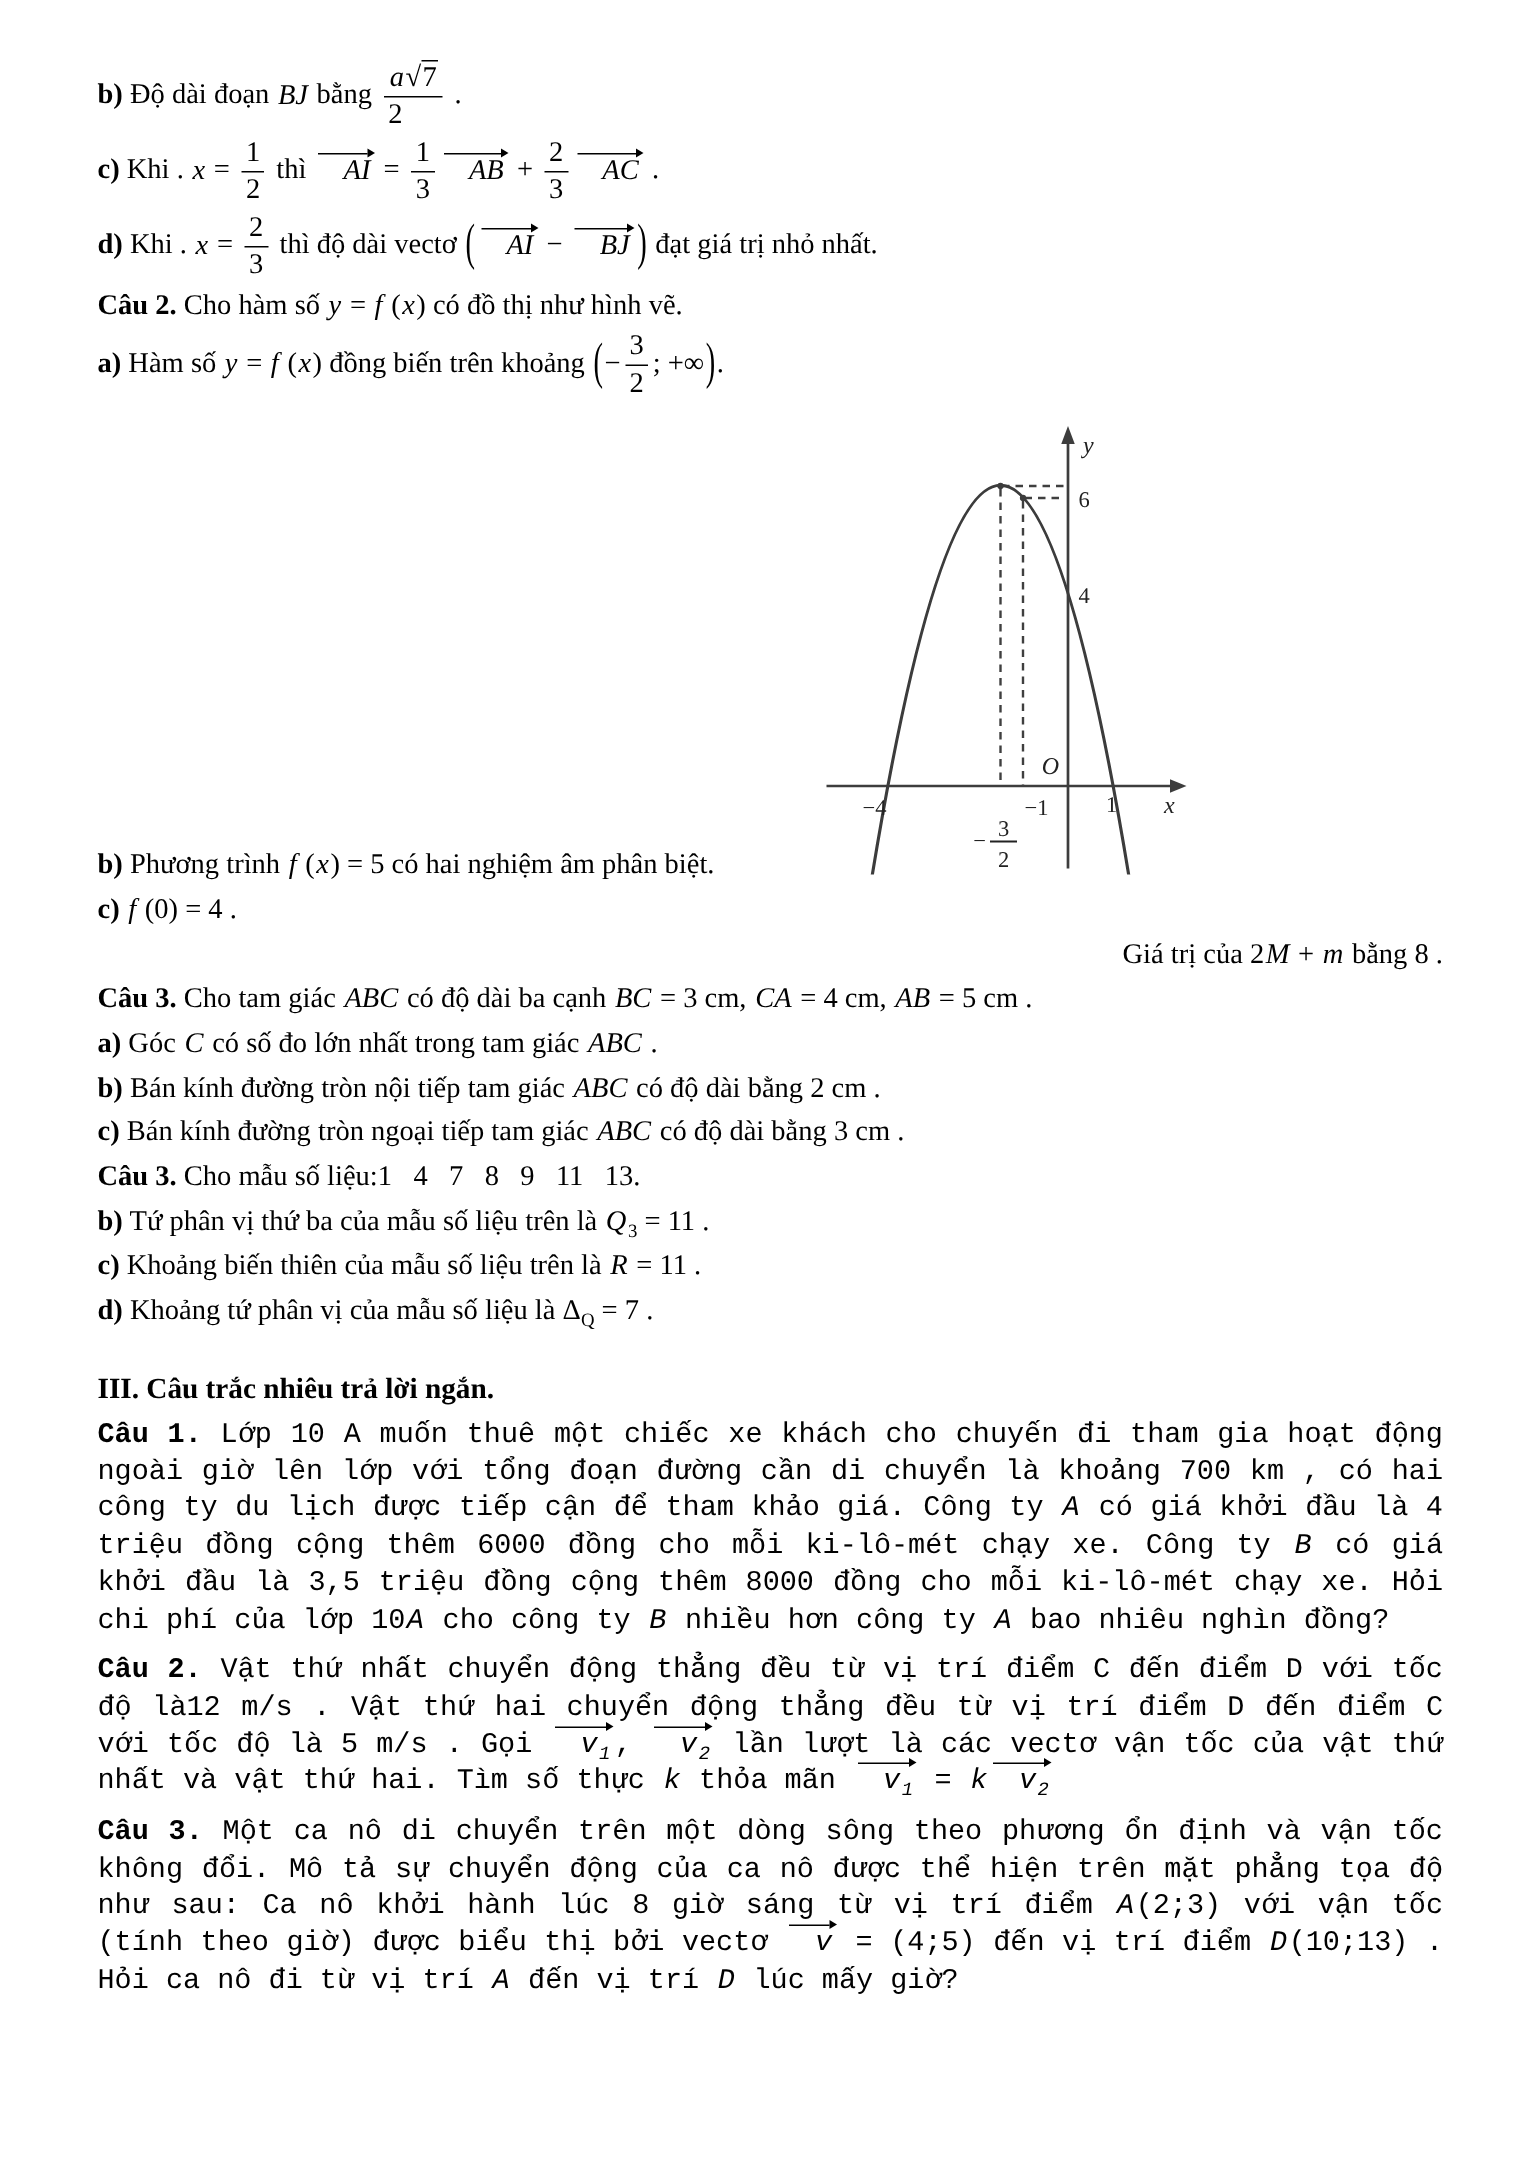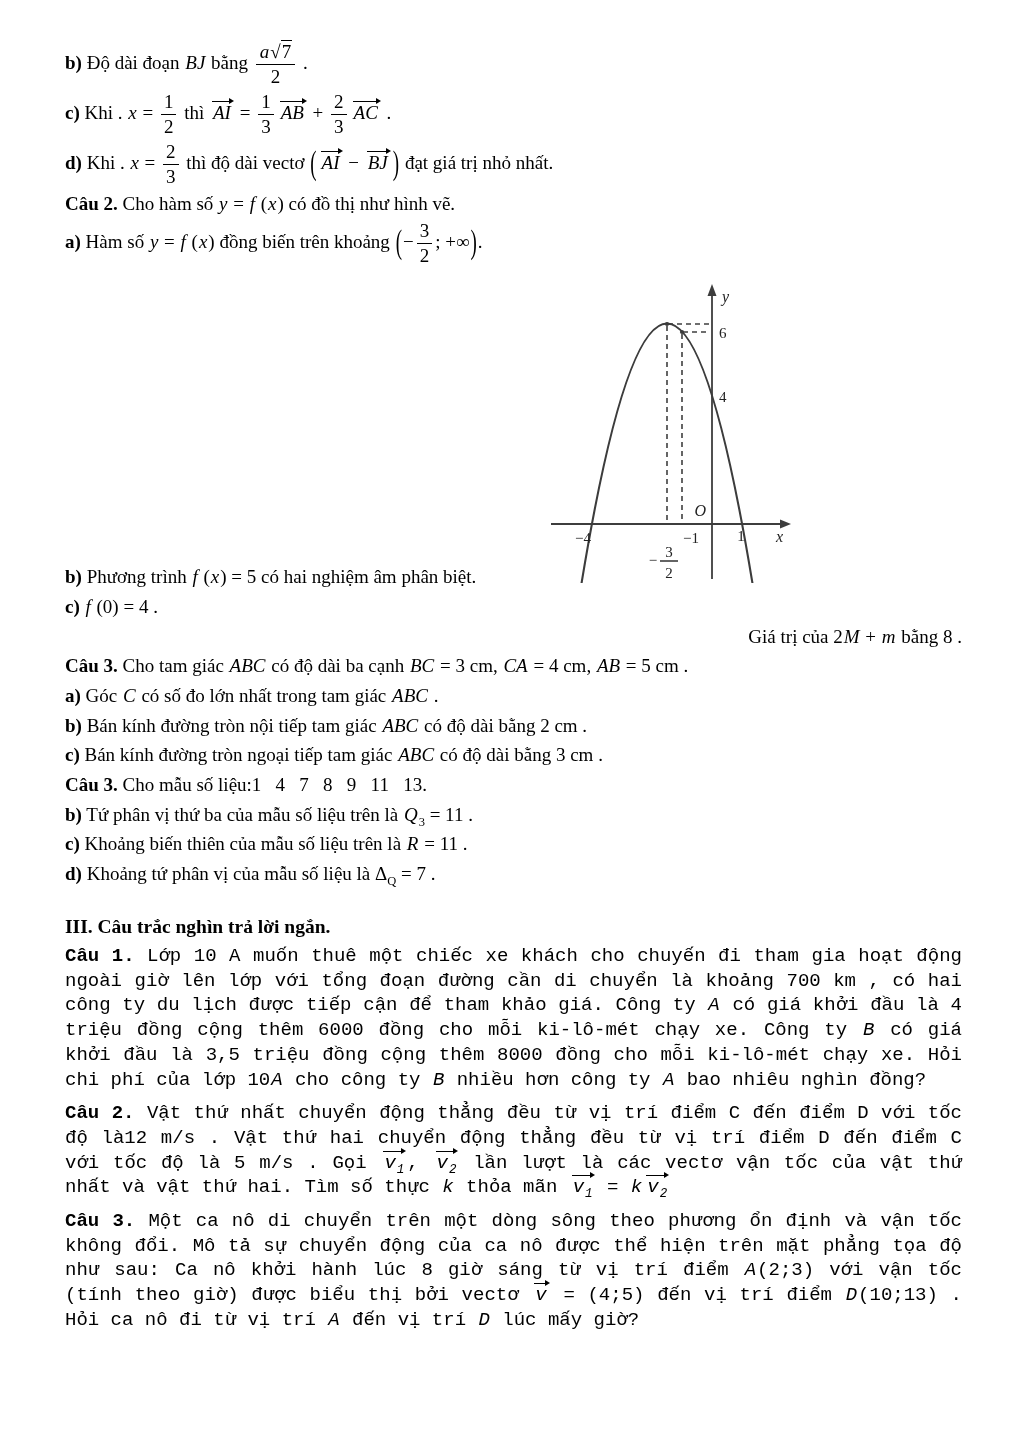--- a/index.html
+++ b/index.html
@@ -14,32 +14,32 @@
   }
   p.ln{margin:0 0 5px 0;}
   p.cont{margin:2px 0 5px 0;text-align:right;}
   p.para{margin:0 0 9px 0;text-align:justify;font-family:Liberation Mono, monospace;}
   p.heading{margin:27px 0 5px 0;font-size:19.5px;}
   b{font-weight:bold;}
   i.mv{font-style:italic;padding:0 1px;}
   sup{font-size:66%;vertical-align:super;line-height:0;}
   sub{font-size:66%;vertical-align:sub;line-height:0;}
   
-  .frac{display:inline-block;vertical-align:middle;text-align:center;line-height:1.05;margin:0 3px;}
+  .frac{display:inline-block;vertical-align:middle;line-height:1.05;margin:0 3px;}
   .frac .fn{display:block;padding:0 3px 2px;border-bottom:1.4px solid #000;}
   .frac .fd{display:block;padding:2px 3px 0;}
   
   .sqrt{white-space:nowrap;}
   .sqrt .rad{border-top:1.3px solid #000;padding:0 1px;}
   
   .vec{display:inline-block;position:relative;margin:0 3px;line-height:1.1;}
   .vec .vbar{position:absolute;top:-2px;left:0;right:3px;border-top:1.4px solid #000;}
   .vec .vtip{position:absolute;top:-5px;right:-2px;width:0;height:0;
     border-left:5px solid #000;border-top:3px solid transparent;border-bottom:3px solid transparent;}
-  .vec .vin{font-style:italic;}
+  .vec .vin{font-style:italic;margin-left:16px;}
   
   .bigp{display:inline-block;transform:scaleY(1.8);transform-origin:center 55%;
     vertical-align:-0.06em;padding:0 1px;font-weight:400;}
   
   .figure{width:282px;height:312px;margin:2px 0 -18px 462px;}
   .figure svg{display:block;}
   .ax{stroke:#3d3d3d;stroke-width:1.8;fill:none;}
   .curve{stroke:#3c3c3c;stroke-width:2.1;fill:none;}
   .dash{stroke:#3f3f3f;stroke-width:1.6;fill:none;stroke-dasharray:5 4;}
   .fbar{stroke:#222;stroke-width:1.4;}
@@ -97,18 +97,18 @@
   <p class="ln cont">Giá trị của 2<i class="mv">M</i> + <i class="mv">m</i> bằng 8 .</p>
   <p class="ln"><b>Câu 3.</b> Cho tam giác <i class="mv">ABC</i> có độ dài ba cạnh <i class="mv">BC</i> = 3 cm, <i class="mv">CA</i> = 4 cm, <i class="mv">AB</i> = 5 cm .</p>
   <p class="ln"><b>a)</b> Góc <i class="mv">C</i> có số đo lớn nhất trong tam giác <i class="mv">ABC</i> .</p>
   <p class="ln"><b>b)</b> Bán kính đường tròn nội tiếp tam giác <i class="mv">ABC</i> có độ dài bằng 2 cm .</p>
   <p class="ln"><b>c)</b> Bán kính đường tròn ngoại tiếp tam giác <i class="mv">ABC</i> có độ dài bằng 3 cm .</p>
   <p class="ln"><b>Câu 3.</b> Cho mẫu số liệu:1&nbsp;&nbsp; 4&nbsp;&nbsp; 7&nbsp;&nbsp; 8&nbsp;&nbsp; 9&nbsp;&nbsp; 11&nbsp;&nbsp; 13.</p>
   <p class="ln"><b>b)</b> Tứ phân vị thứ ba của mẫu số liệu trên là <i class="mv">Q</i><sub>3</sub> = 11 .</p>
   <p class="ln"><b>c)</b> Khoảng biến thiên của mẫu số liệu trên là <i class="mv">R</i> = 11 .</p>
   <p class="ln"><b>d)</b> Khoảng tứ phân vị của mẫu số liệu là Δ<sub>Q</sub> = 7 .</p>
 
-  <p class="ln heading"><b>III. Câu trắc nghìn trả lời ngắn.</b></p>
+  <p class="ln heading"><b>III. Câu trắc nhiêu trả lời ngắn.</b></p>
   <p class="ln para"><b>Câu 1.</b> Lớp 10 A muốn thuê một chiếc xe khách cho chuyến đi tham gia hoạt động ngoài giờ lên lớp với tổng đoạn đường cần di chuyển là khoảng 700 km , có hai công ty du lịch được tiếp cận để tham khảo giá. Công ty <i class="mv">A</i> có giá khởi đầu là 4 triệu đồng cộng thêm 6000 đồng cho mỗi ki-lô-mét chạy xe. Công ty <i class="mv">B</i> có giá khởi đầu là 3,5 triệu đồng cộng thêm 8000 đồng cho mỗi ki-lô-mét chạy xe. Hỏi chi phí của lớp 10<i class="mv">A</i> cho công ty <i class="mv">B</i> nhiều hơn công ty <i class="mv">A</i> bao nhiêu nghìn đồng?</p>
   <p class="ln para"><b>Câu 2.</b> Vật thứ nhất chuyển động thẳng đều từ vị trí điểm C đến điểm D với tốc độ là12 m/s . Vật thứ hai chuyển động thẳng đều từ vị trí điểm D đến điểm C với tốc độ là 5 m/s . Gọi <span class="vec"><span class="vbar"></span><span class="vtip"></span><span class="vin"><i class="mv">v</i><sub>1</sub></span></span>, <span class="vec"><span class="vbar"></span><span class="vtip"></span><span class="vin"><i class="mv">v</i><sub>2</sub></span></span> lần lượt là các vectơ vận tốc của vật thứ nhất và vật thứ hai. Tìm số thực <i class="mv">k</i> thỏa mãn <span class="vec"><span class="vbar"></span><span class="vtip"></span><span class="vin"><i class="mv">v</i><sub>1</sub></span></span> = <i class="mv">k</i><span class="vec"><span class="vbar"></span><span class="vtip"></span><span class="vin"><i class="mv">v</i><sub>2</sub></span></span></p>
   <p class="ln para"><b>Câu 3.</b> Một ca nô di chuyển trên một dòng sông theo phương ổn định và vận tốc không đổi. Mô tả sự chuyển động của ca nô được thể hiện trên mặt phẳng tọa độ như sau: Ca nô khởi hành lúc 8 giờ sáng từ vị trí điểm <i class="mv">A</i>(2;3) với vận tốc (tính theo giờ) được biểu thị bởi vectơ <span class="vec"><span class="vbar"></span><span class="vtip"></span><span class="vin"><i class="mv">v</i></span></span> = (4;5) đến vị trí điểm <i class="mv">D</i>(10;13) . Hỏi ca nô đi từ vị trí <i class="mv">A</i> đến vị trí <i class="mv">D</i> lúc mấy giờ?</p>
 
 </div>
 
 </body></html>

